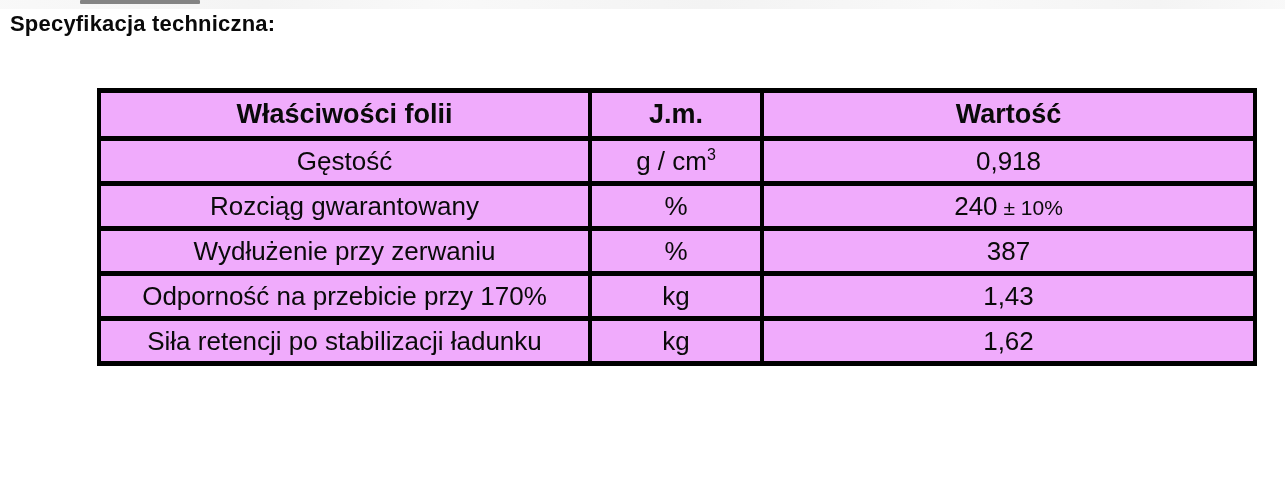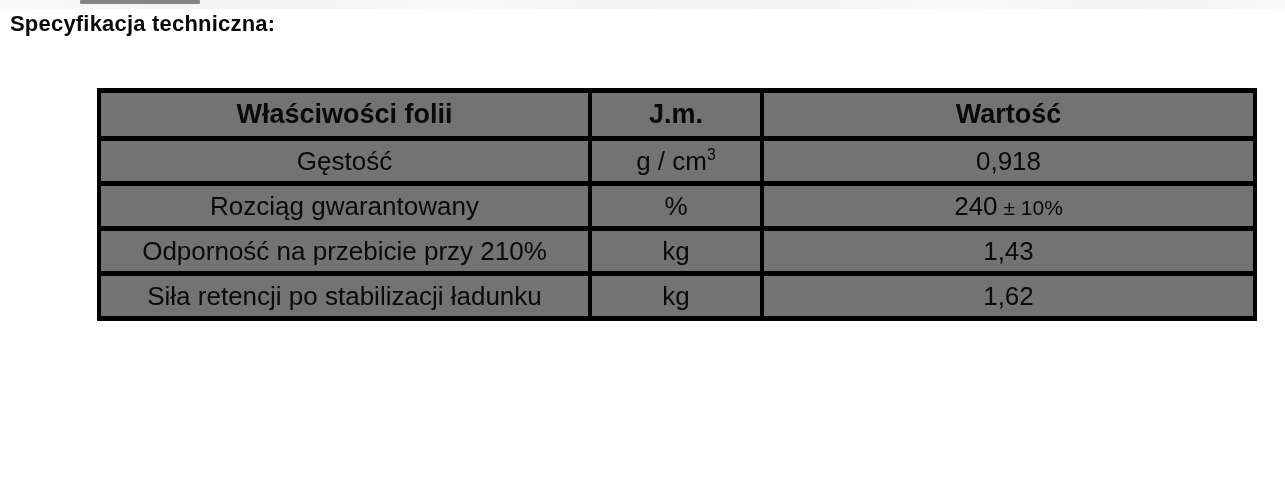--- a/index.html
+++ b/index.html
@@ -40,21 +40,21 @@
     color: #0a0a0a;
     white-space: nowrap;
   }
   table.spec-table {
     position: absolute;
     left: 97px;
     top: 88px;
     width: 1156px;
     border-collapse: collapse;
     table-layout: fixed;
-    background: #737373;
+    background: #f0abfc;
   }
   .spec-table th,
   .spec-table td {
     border: 4px solid #000000;
     border-top-width: 5px;
     border-bottom-width: 5px;
     text-align: center;
     vertical-align: middle;
     padding: 0 6px;
     overflow: hidden;
@@ -106,21 +106,26 @@
       <td>Gęstość</td>
       <td><span>g / cm</span><span class="unit-sup">3</span></td>
       <td><span>0,918</span><span class="value-small"></span></td>
     </tr>
     <tr>
       <td>Rozciąg gwarantowany</td>
       <td><span>%</span><span class="unit-sup"></span></td>
       <td><span>240</span><span class="value-small"> ± 10%</span></td>
     </tr>
     <tr>
-      <td>Odporność na przebicie przy 210%</td>
+      <td>Wydłużenie przy zerwaniu</td>
+      <td><span>%</span><span class="unit-sup"></span></td>
+      <td><span>387</span><span class="value-small"></span></td>
+    </tr>
+    <tr>
+      <td>Odporność na przebicie przy 170%</td>
       <td><span>kg</span><span class="unit-sup"></span></td>
       <td><span>1,43</span><span class="value-small"></span></td>
     </tr>
     <tr>
       <td>Siła retencji po stabilizacji ładunku</td>
       <td><span>kg</span><span class="unit-sup"></span></td>
       <td><span>1,62</span><span class="value-small"></span></td>
     </tr>
   </tbody>
 </table>

